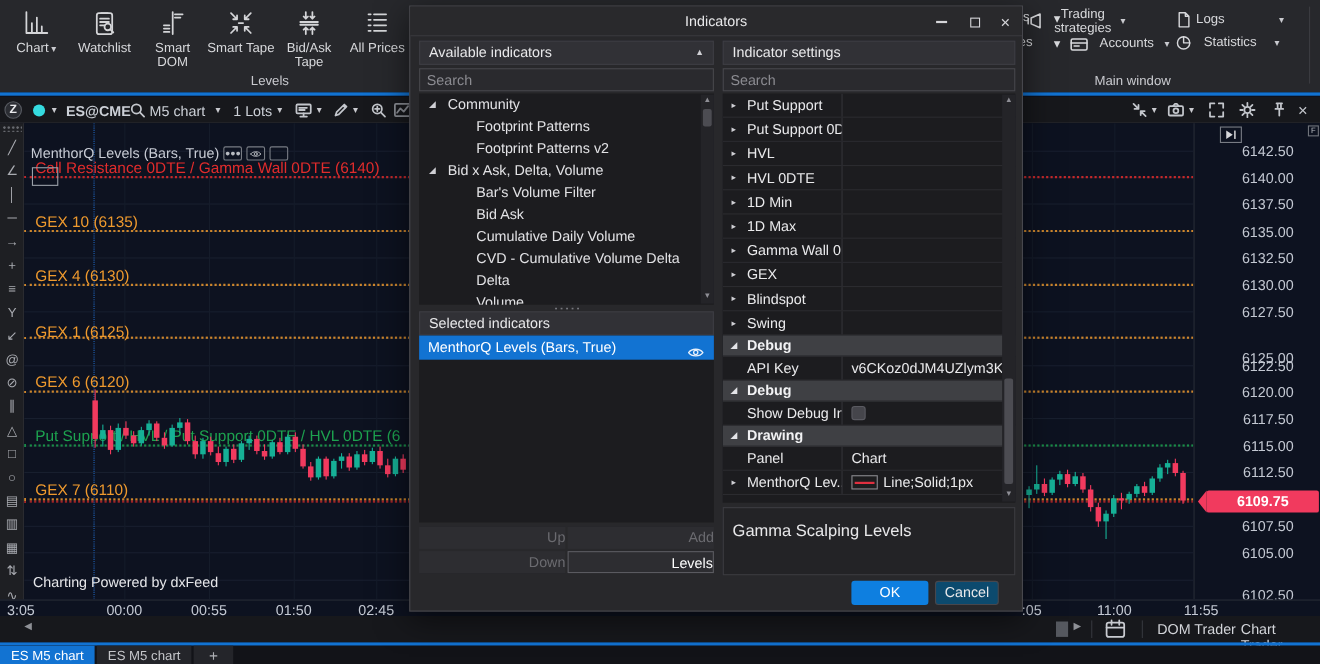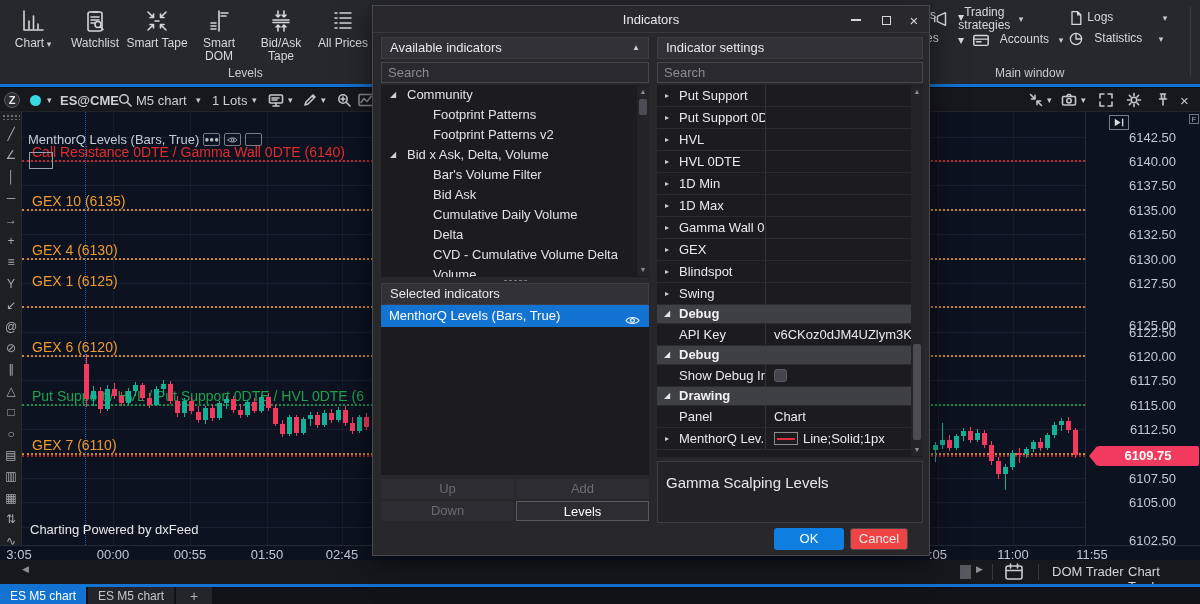--- a/index.html
+++ b/index.html
@@ -107,21 +107,21 @@
   .splitter-grip { position:absolute; left:0; width:100%; height:6px; display:flex; align-items:center; justify-content:center; }
   .splitter-grip span { width:24px; height:3px;
      background:radial-gradient(#77787e 1px, transparent 1.2px); background-size:5px 3px; }
 
   #selList { position:absolute; left:8px; top:299px; width:268px; height:170px; background:#1c1c1f; }
   .sel-row { position:relative; height:22px; line-height:22px; background:#1273d2; color:#fff; padding-left:8px; }
   .sel-row .eye { position:absolute; right:9px; top:6px; width:15px; height:11px; color:#e8f0fa; }
 
   #selButtons { position:absolute; left:8px; top:473px; width:268px; display:grid;
      grid-template-columns:133px 133px; grid-gap:2px; }
-  .dlg-btn { height:20px; background:#2d2d31; text-align:center; line-height:20px; font-size:13px; cursor:pointer; }
+  .dlg-btn { height:20px; background:#2d2d31; text-align:right; line-height:20px; font-size:13px; cursor:pointer; }
   .dlg-btn.disabled { color:#6b6b70; }
   .dlg-btn.enabled { color:#fff; border:1px solid #5a5a60; }
 
   #settings { position:absolute; left:284px; top:79px; width:266px; height:372px; background:#1c1c1f; overflow:hidden; }
   .set-row { position:relative; height:22px; border-bottom:1px solid #2b2b2f; }
   .set-row .name { position:absolute; left:0; top:0; width:109px; height:100%; border-right:1px solid #333338;
      line-height:21px; color:#eaeaec; padding-left:22px; white-space:nowrap; overflow:hidden; }
   .set-row .exp { position:absolute; left:8px; top:0; line-height:21px; font-size:8px; color:#cfcfd4; }
   .set-row .val { position:absolute; left:110px; top:0; right:12px; height:100%; line-height:21px;
      color:#eaeaec; padding-left:7px; white-space:nowrap; overflow:hidden; }
@@ -132,21 +132,21 @@
      border-radius:3px; margin-top:4px; }
   .val-dd { position:absolute; right:6px; top:0; line-height:21px; font-size:9px; color:#cfcfd4; }
   .swatch { display:inline-block; width:24px; height:13px; border:1px solid #8a8a90; background:#1d1d1f;
      vertical-align:-2px; margin-right:5px; position:relative; }
   .swatch::after { content:""; position:absolute; left:2px; right:2px; top:5px; height:2px; background:#e03040; }
 
   #descBox { position:absolute; left:284px; top:455px; width:266px; height:62px; border:1px solid #3c3c42;
      background:#232326; color:#e8e8ea; font-size:15px; padding:12px 0 0 8px; }
   #okBtn { position:absolute; left:401px; top:522px; width:70px; height:22px; background:#0e7fe0; border-radius:3px;
      color:#fff; text-align:center; line-height:22px; cursor:pointer; }
-  #cancelBtn { position:absolute; left:477px; top:522px; width:58px; height:22px; background:#ef4444;
+  #cancelBtn { position:absolute; left:477px; top:522px; width:58px; height:22px; background:#0c4a6e;
      border:1px solid #47474d; border-radius:3px; color:#e8e8ea; text-align:center; line-height:20px; cursor:pointer; }
 </style>
 </head>
 <body>
 
 <div id="ribbon">
   <div id="ribbonPanels">
       <div class="rb-item">
         <span class="ric"><svg viewBox="0 0 26 26">
             <path d="M4 3v19h19"></path>
@@ -158,29 +158,29 @@
         <span class="ric"><svg viewBox="0 0 26 26">
             <rect x="6" y="4" width="14" height="19" rx="2"></rect>
             <path d="M10 4h6M9 9h8M9 12h8M9 15h4"></path>
             <circle cx="16" cy="16.5" r="3"></circle>
             <path d="M18.2 18.7L21 21.5"></path>
           </svg></span>
         <div class="lab">Watchlist</div>
       </div>
       <div class="rb-item">
         <span class="ric"><svg viewBox="0 0 26 26">
+            <path d="M13 3v20M5 15h5M5 18h5M5 21h5M15 5h7M15 8h5"></path>
+          </svg></span>
+        <div class="lab">Smart DOM</div>
+      </div>
+      <div class="rb-item">
+        <span class="ric"><svg viewBox="0 0 26 26">
             <path d="M4 4l5.5 5.5M9.5 9.5H6M9.5 9.5V6M22 4l-5.5 5.5M16.5 9.5H20M16.5 9.5V6M4 22l5.5-5.5M9.5 16.5H6M9.5 16.5V20M22 22l-5.5-5.5M16.5 16.5H20M16.5 16.5V20M11 13h4"></path>
           </svg></span>
         <div class="lab">Smart Tape</div>
-      </div>
-      <div class="rb-item">
-        <span class="ric"><svg viewBox="0 0 26 26">
-            <path d="M13 3v20M5 15h5M5 18h5M5 21h5M15 5h7M15 8h5"></path>
-          </svg></span>
-        <div class="lab">Smart DOM</div>
       </div>
       <div class="rb-item">
         <span class="ric"><svg viewBox="0 0 26 26">
             <path d="M5 12h16M5 14.5h16M10 3v6M10 9L8 7M10 9l2-2M16 3v6M16 9l-2-2M16 9l2-2M10 23v-6M10 17l-2 2M10 17l2 2M16 23v-6M16 17l-2 2M16 17l2 2"></path>
           </svg></span>
         <div class="lab">Bid/Ask Tape</div>
       </div>
       <div class="rb-item">
         <span class="ric"><svg viewBox="0 0 26 26">
             <path d="M10 5h11M10 10h11M10 15h11M10 20h11M5 5h2M5 10h2M5 15h2M5 20h2"></path>
@@ -365,21 +365,21 @@
     </div>
   <div id="levelLayer">
       <div class="lvl-line" style="top: 48px; border-top-color: rgb(226, 44, 44);"></div>
       <div class="lvl-label" style="top: 32px; color: rgb(226, 44, 44);">Call Resistance 0DTE / Gamma Wall 0DTE (6140)</div>
       <div class="sel-box" style="left: 7px; top: 40px; width: 24px; height: 17px;"></div>
       <div class="lvl-line" style="top: 96.7px; border-top-color: rgb(239, 154, 46);"></div>
       <div class="lvl-label" style="top: 80.7px; color: rgb(239, 154, 46);">GEX 10 (6135)</div>
       <div class="lvl-line" style="top: 145.5px; border-top-color: rgb(239, 154, 46);"></div>
       <div class="lvl-label" style="top: 129.5px; color: rgb(239, 154, 46);">GEX 4 (6130)</div>
       <div class="lvl-line" style="top: 194.2px; border-top-color: rgb(239, 154, 46);"></div>
-      <div class="lvl-label" style="top: 161px; color: rgb(239, 154, 46);">GEX 1 (6125)</div>
+      <div class="lvl-label" style="top: 181px; color: rgb(239, 154, 46);">GEX 1 (6125)</div>
       <div class="lvl-line" style="top: 243px; border-top-color: rgb(239, 154, 46);"></div>
       <div class="lvl-label" style="top: 227px; color: rgb(239, 154, 46);">GEX 6 (6120)</div>
       <div class="lvl-line" style="top: 291.7px; border-top-color: rgb(29, 162, 79);"></div>
       <div class="lvl-label" style="top: 275.7px; color: rgb(29, 162, 79);">Put Support / HVL / Put Support 0DTE / HVL 0DTE (6</div>
       <div class="lvl-line" style="top: 340.5px; border-top-color: rgb(239, 154, 46);"></div>
       <div class="lvl-label" style="top: 324.5px; color: rgb(239, 154, 46);">GEX 7 (6110)</div>
       <div class="lvl-line" style="top: 342.9px; border-top-color: rgb(226, 44, 44); opacity: 0.7;"></div>
     </div>
   <div id="candleLayer">
       <div class="wick" style="left: 64px; top: 242px; height: 52.6px; background: rgb(241, 58, 94);"></div>
@@ -618,24 +618,24 @@
       <div class="tree-row">
         <span class="il">Bar's Volume Filter</span>
       </div>
       <div class="tree-row">
         <span class="il">Bid Ask</span>
       </div>
       <div class="tree-row">
         <span class="il">Cumulative Daily Volume</span>
       </div>
       <div class="tree-row">
+        <span class="il">CVD - Cumulative Volume Delta</span>
+      </div>
+      <div class="tree-row">
         <span class="il">Delta</span>
-      </div>
-      <div class="tree-row">
-        <span class="il">CVD - Cumulative Volume Delta</span>
       </div>
       <div class="tree-row">
         <span class="il">Volume</span>
       </div>
     </div>
   <div class="vscroll" style="left:264px; top:80px; height:190px;">
     <div class="arr" style="top:0;">▲</div>
     <div class="thumb" style="top:13px; height:16px;"></div>
     <div class="arr" style="bottom:0;">▼</div>
   </div>

